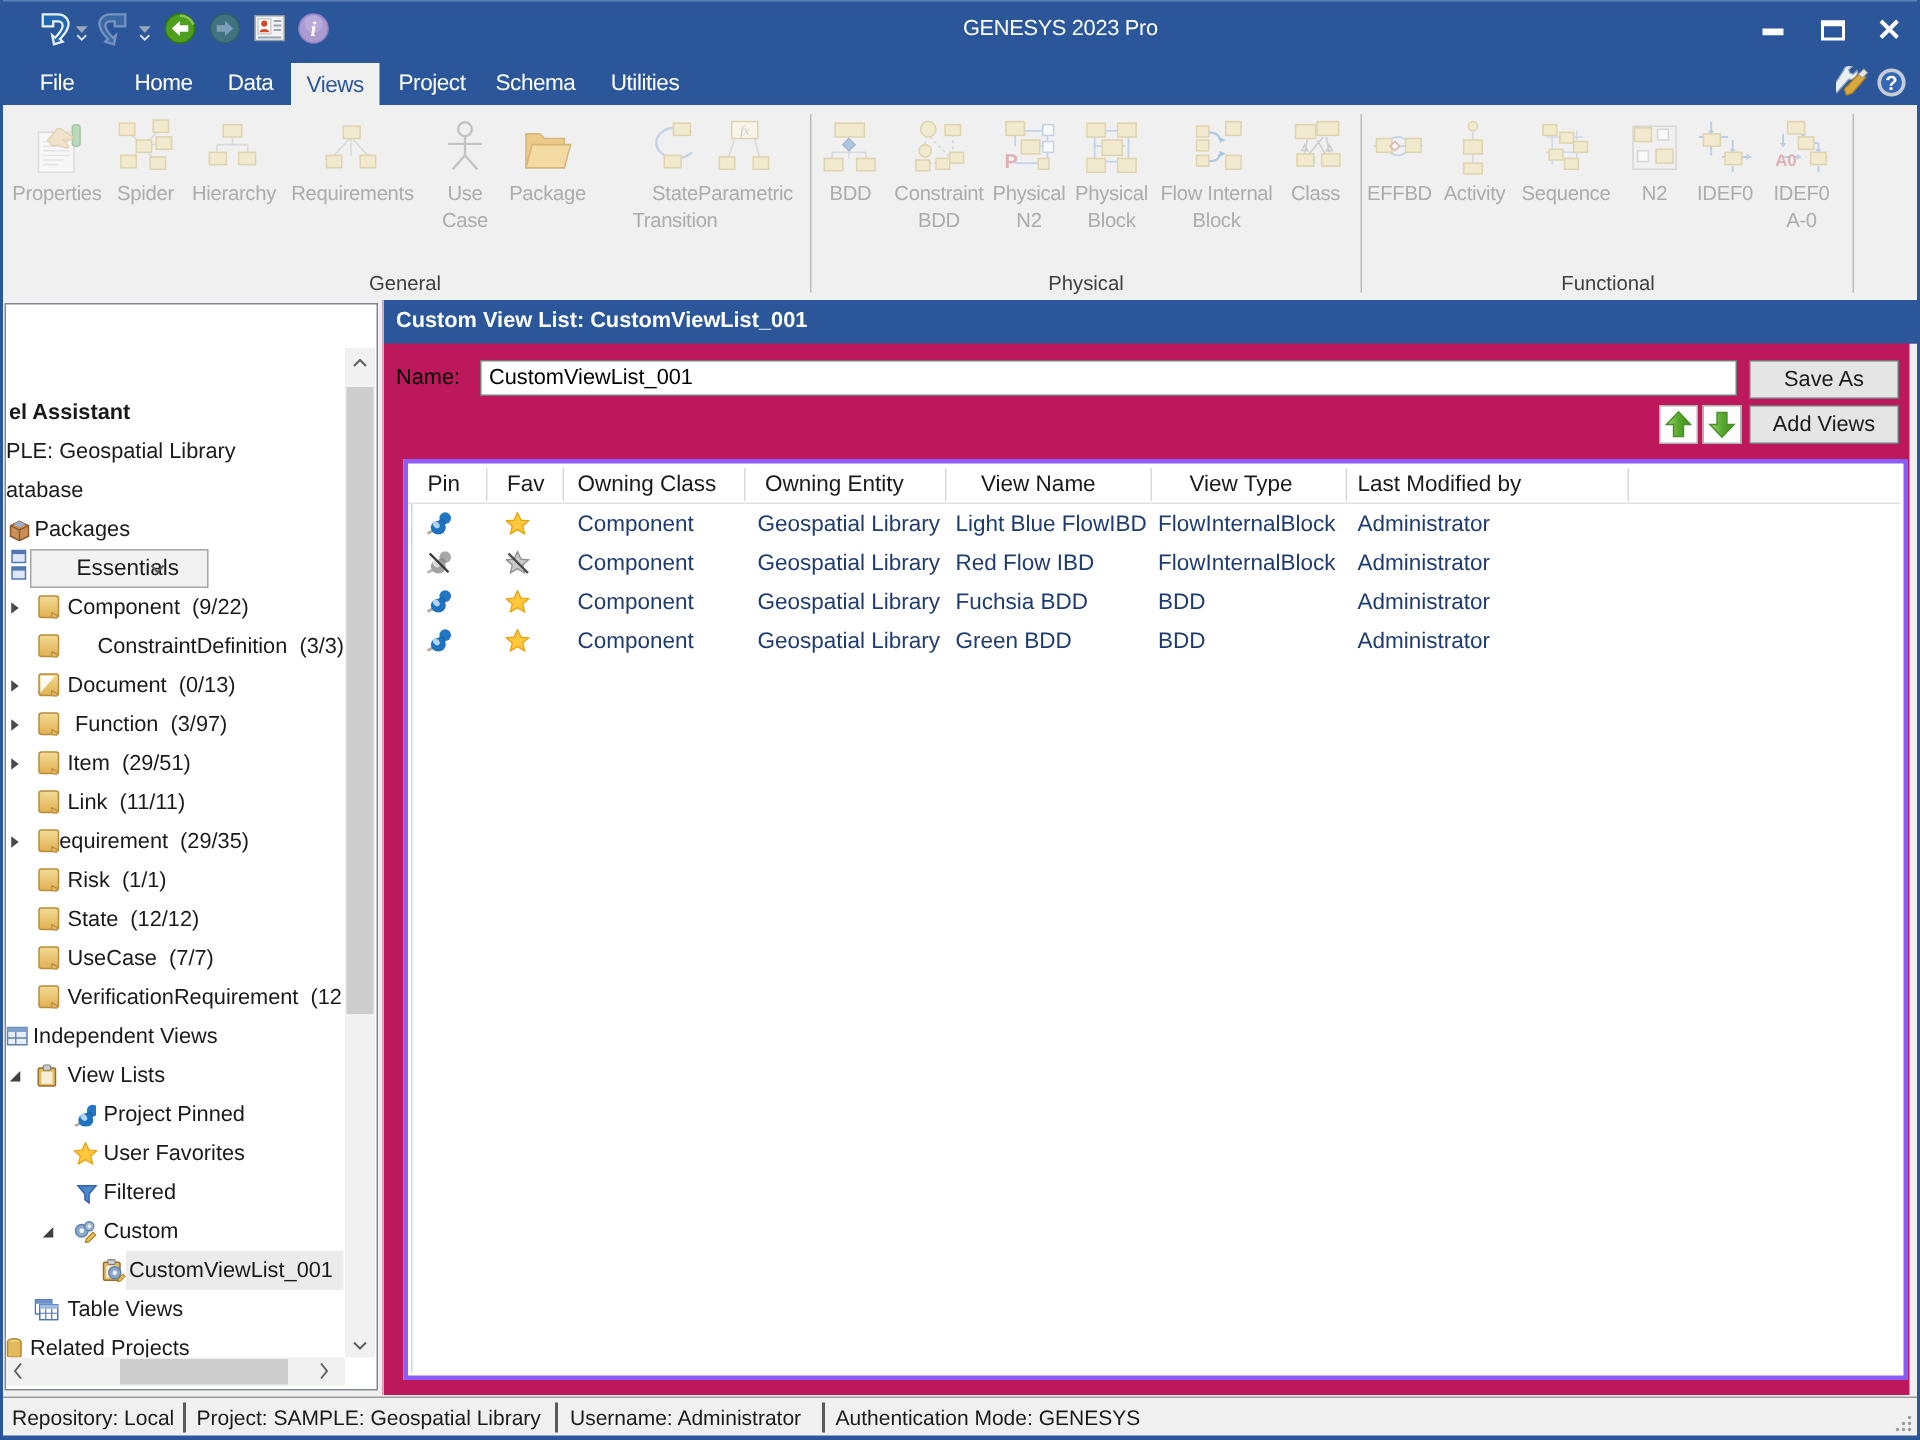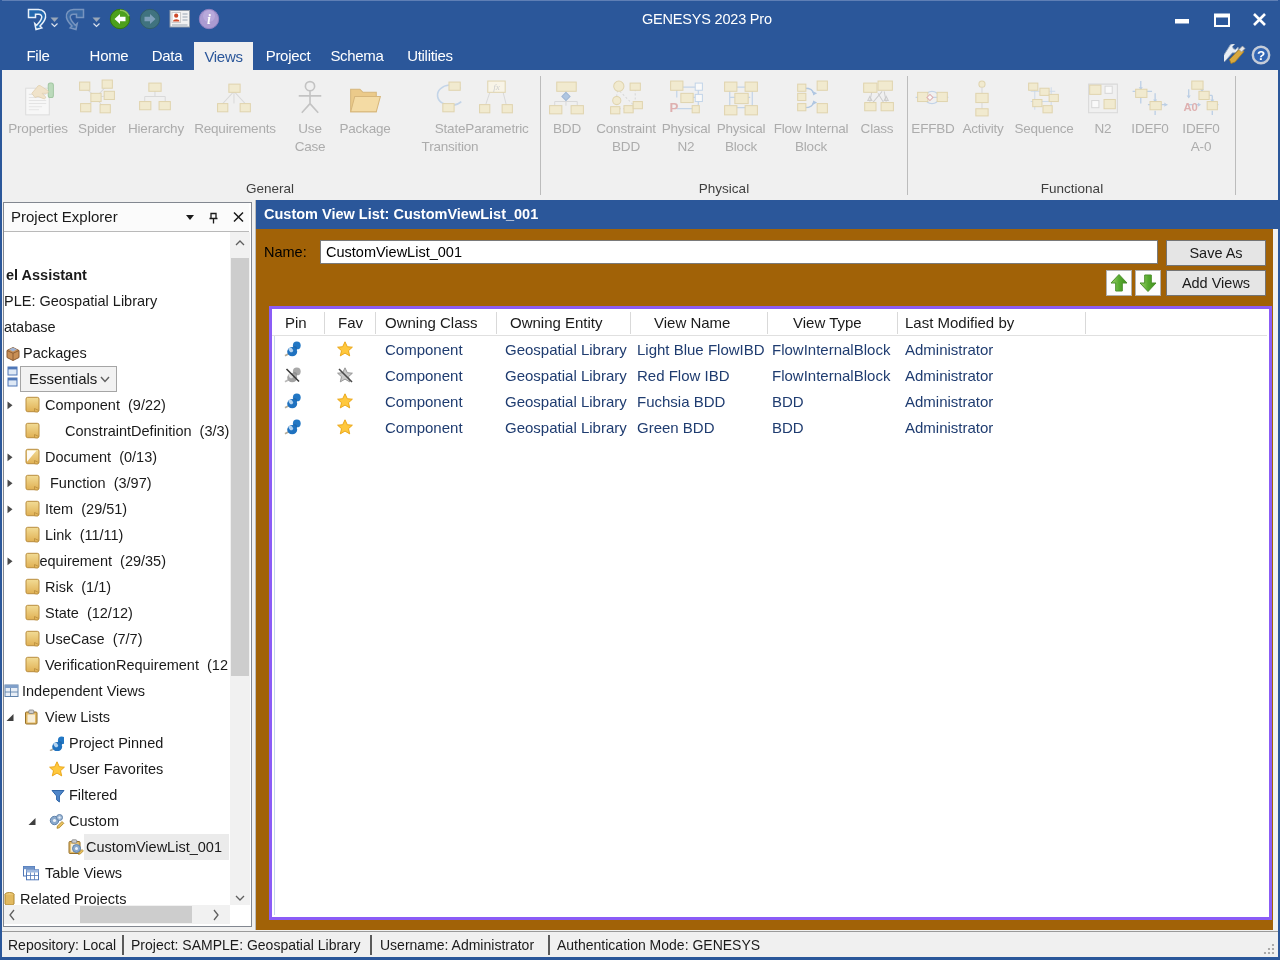--- a/index.html
+++ b/index.html
@@ -22,21 +22,21 @@
 #lpanel{left:3px;top:202px;width:247px;height:723px;background:#fff;border:1px solid #828790;}
 #lphead{left:0;top:0;width:245px;height:28px;background:#fbfbfb;border-bottom:1px solid #b9b9b9;}
 #lphead .txt{left:7px;top:5px;font-size:15px;color:#1a1a1a;}
 .treerow{left:0;height:26px;width:225px;font-size:14.5px;color:#1a1a1a;line-height:26px;white-space:nowrap;overflow:hidden;}
 
 #vsb{left:226px;top:29px;width:20px;height:673px;background:#f1f1f1;}
 #vsbthumb{left:1px;top:26px;width:18px;height:418px;background:#cdcdcd;}
 #hsb{left:0px;top:702px;width:226px;height:19px;background:#f1f1f1;}
 #hsbthumb{left:76px;top:1px;width:112px;height:17px;background:#cdcdcd;}
 
-#cpanel{left:255px;top:200px;width:1025px;height:730px;background:#a16207;border-left:1px solid #bcbcbc;}
+#cpanel{left:255px;top:200px;width:1025px;height:730px;background:#be185d;border-left:1px solid #bcbcbc;}
 #chead{left:0;top:0;width:1025px;height:29px;background:#2b579a;color:#fff;
        font-weight:bold;font-size:14.5px;line-height:29px;}
 #nameinput{left:64px;top:40px;width:831px;height:22px;border:1px solid #7a7a7a;background:#fff;
            font-size:14.5px;line-height:22px;padding-left:5px;}
 .btn{background:#e5e5e5;border:1px solid #747474;font-size:14.5px;color:#1a1a1a;
      text-align:center;}
 .arrbtn{width:24px;height:24px;background:#fdfdfd;border:1px solid #b0b0b0;}
 
 #vtable{left:13px;top:106px;width:997px;height:608px;border:3px solid #8b5cf6;background:#fff;}
 .th{top:5px;height:18px;font-size:15px;color:#1a1a1a;white-space:nowrap;}
@@ -269,28 +269,20 @@
 <path d="M7 10 v8 M7 25 h4 M14 6 h6 M20 6 v6 M26 16 h4 M30 16 v6 M14 25 h4 M32 25 h4 M30 31 v4" stroke="#9dbbdf" stroke-width="1.3" fill="none"></path>
 <path d="M5 16 l2 3 2 -3 z M18 10 l2 3 2 -3 z M28 20 l2 3 2 -3 z M16 23 l3 2 -3 2 z" fill="#9dbbdf"></path>
 <rect x="10" y="2" width="11" height="8" fill="#f3e7bb" stroke="#d6c387"></rect>
 <rect x="17" y="12" width="10" height="8" fill="#f3e7bb" stroke="#d6c387"></rect>
 <rect x="25" y="22" width="10" height="8" fill="#f3e7bb" stroke="#d6c387"></rect>
 <text x="2" y="31" font-size="11" font-weight="bold" fill="#d48a8a" font-family="Liberation Sans">A0</text>
 </svg>IDEF0<br>A-0</div>
 </div>
 
 <div id="lpanel" class="abs">
-  <div id="lphead" class="abs">
-      <div class="txt abs">Project Explorer</div>
-    <svg class="abs" style="left:180px;top:8px" width="62" height="15">
-      <path d="M2 4 L10 4 L6 9 Z" fill="#1a1a1a"></path>
-      <path d="M27 2.5 h5 v5 h-5 z M25.5 7.5 h8 M29.5 7.5 v5" stroke="#1a1a1a" stroke-width="1.3" fill="none"></path>
-      <path d="M50 1.5 L59 10.5 M59 1.5 L50 10.5" stroke="#1a1a1a" stroke-width="1.5"></path>
-    </svg>
-  </div>
   <div id="treebody">
   <svg width="0" height="0" style="position:absolute">
     <defs>
       <linearGradient id="fg" x1="0" y1="0" x2="0" y2="1">
         <stop offset="0" stop-color="#f2dc96"></stop>
             <stop offset="1" stop-color="#e0b053"></stop>
       </linearGradient>
       <g id="folder">
             <path d="M2 3 q0 -1.7 1.7 -1.7 h9.6 q1.7 0 1.7 1.7 v11 q0 1.7 -1.7 1.7 h-9.6 q-1.7 0 -1.7 -1.7 z" fill="url(#fg)" stroke="#b98d3e" stroke-width="1"></path>
         <path d="M10.5 15.7 v-3.2 l4.2 2 l-1 1.6 z" fill="#e3b65b" stroke="#b98d3e" stroke-width="0.8"></path>
@@ -366,21 +358,21 @@
   <div class="treerow abs" style="top:111px;left:0px;">atabase</div>
   <div class="treerow abs" style="top:137px;left:0px;"><svg class="abs" style="left:1px;top:5px" width="16" height="16">
           <use href="#pkg"></use>
         </svg><span style="margin-left:19px">Packages</span></div>
   <div class="abs" style="top:163px;left:3px;"><svg width="12" height="22">
           <rect x="1" y="1" width="9" height="8" fill="#dfe9f5" stroke="#4f77b7"></rect>
           <rect x="1" y="1" width="9" height="2.4" fill="#4f77b7"></rect>
           <rect x="1" y="12" width="9" height="8" fill="#dfe9f5" stroke="#4f77b7"></rect>
           <rect x="1" y="12" width="9" height="2.4" fill="#4f77b7"></rect>
         </svg></div>
-  <div class="abs" style="top:163px;left:16px;width:95px;height:24px;background:#f2f2f2;border:1px solid #a5a5a5;font-size:15px;line-height:24px;color:#1a1a1a;"><span style="margin-left:8px">Essentials</span>
+  <div class="abs" style="top:163px;left:16px;width:95px;height:24px;background:#f2f2f2;border:1px solid #a5a5a5;font-size:15px;line-height:24px;color:#1a1a1a;padding-left:22px;"><span style="margin-left:8px">Essentials</span>
     <svg class="abs" style="left:79px;top:9px" width="10" height="7">
           <path d="M1 1 L5 5.5 L9 1" stroke="#5f5f5f" fill="none" stroke-width="1.4"></path>
         </svg></div>
   <div class="treerow abs" style="top:189px;"><svg class="abs" style="left:3px;top:9px" width="7" height="9">
           <use href="#colarr"></use>
         </svg><svg class="abs" style="left:20px;top:4px" width="17" height="17">
           <use href="#folder"></use>
         </svg><span style="margin-left:41px">Component&nbsp;&nbsp;(9/22)</span></div>
   <div class="treerow abs" style="top:215px;"><svg class="abs" style="left:20px;top:4px" width="17" height="17">
           <use href="#folder"></use>

